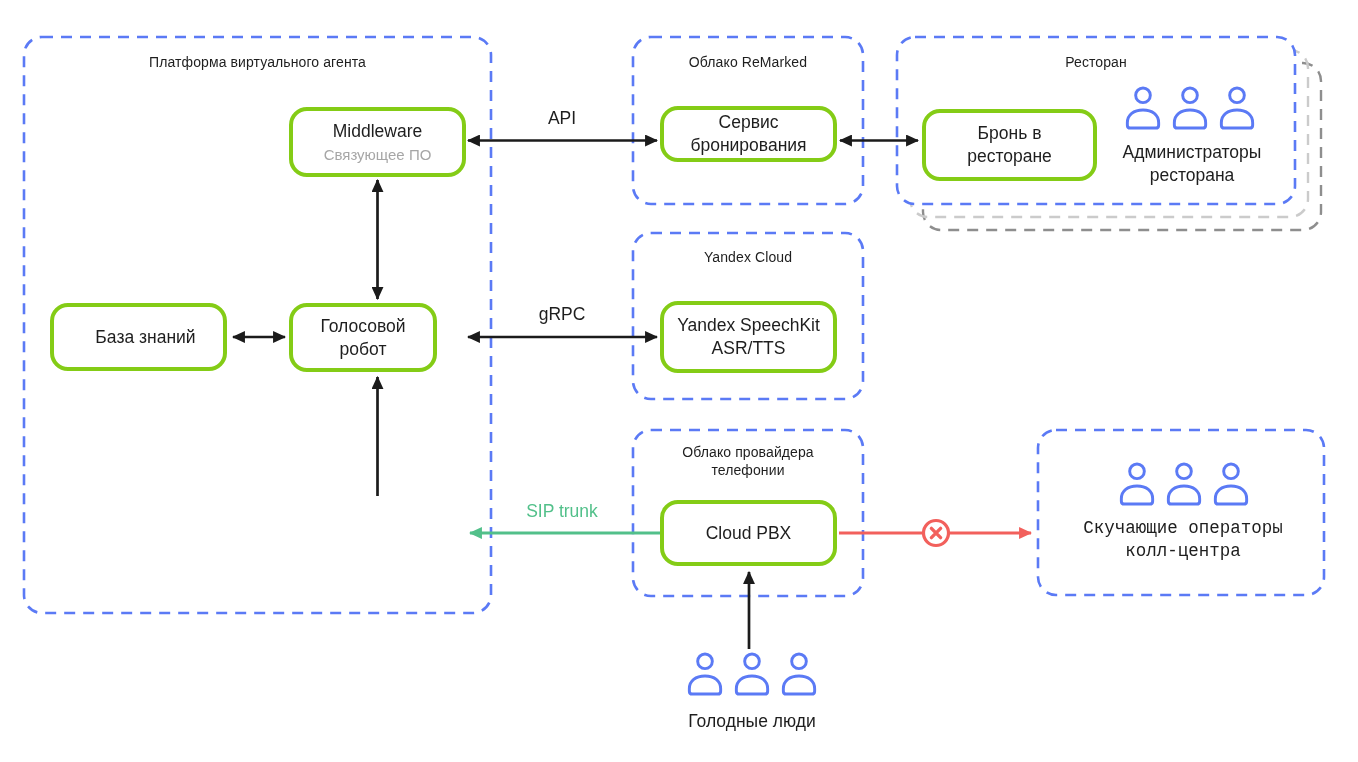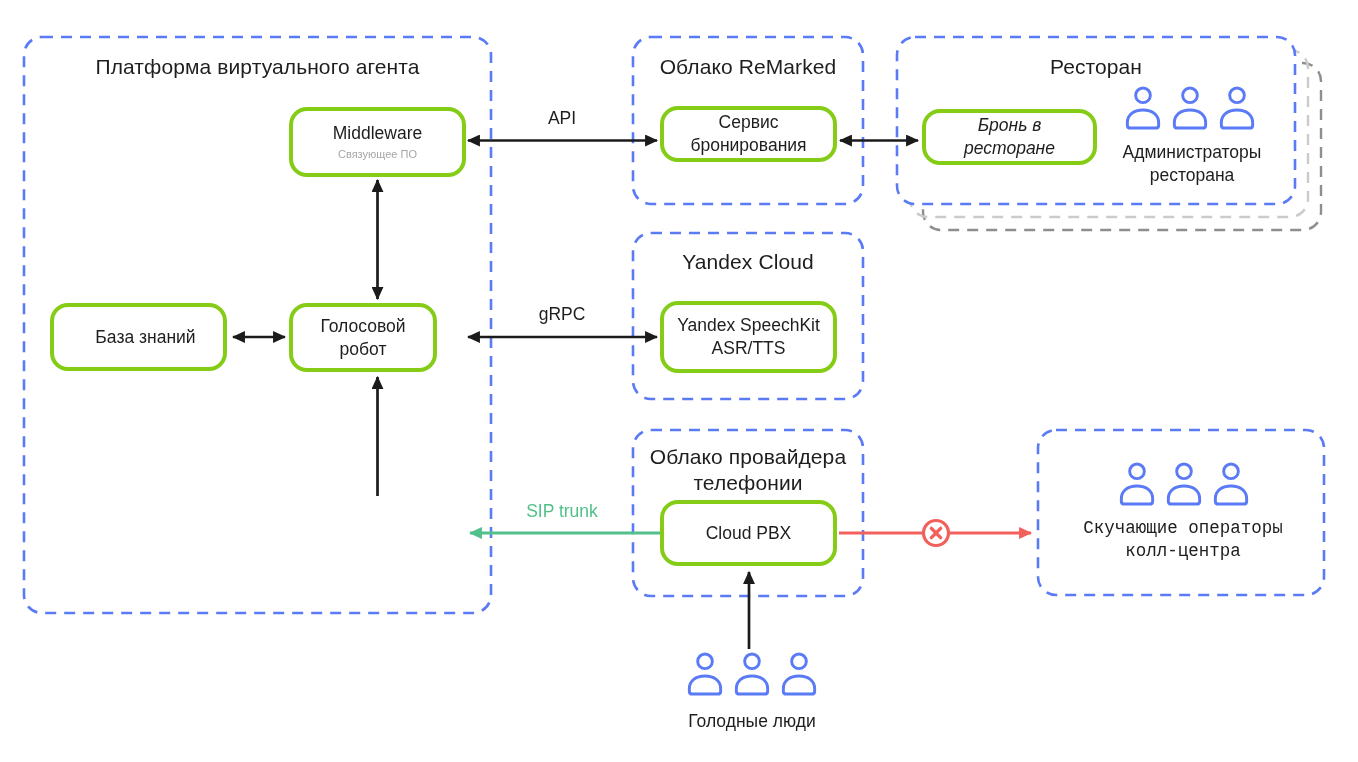--- a/index.html
+++ b/index.html
@@ -15,21 +15,21 @@
   .layer {
     position: absolute;
     left: 0; top: 0;
     width: 1358px; height: 762px;
   }
 
   
   .group-title {
     position: absolute;
     text-align: center;
-    font-size: 21px;
+    font-size: 14px;
     line-height: 1.25;
     color: #1e1e1e;
     letter-spacing: .1px;
   }
 
   
   .node {
     position: absolute;
     box-sizing: border-box;
     border: 4px solid #84cc16;
@@ -38,30 +38,30 @@
     display: flex;
     flex-direction: column;
     align-items: center;
     justify-content: center;
     text-align: center;
     font-size: 17.5px;
     line-height: 1.3;
     padding: 4px 9px;
     color: #1e1e1e;
   }
-  .node .sub { font-size: 11px; color: #a6a6a6; margin-top: 2px; }
+  .node .sub { font-size: 15px; color: #a6a6a6; margin-top: 2px; }
 
   .node-middleware  { left: 289px; top: 107px; width: 177px; height: 70px; }
   .node-kb          { left: 50px;  top: 303px; width: 177px; height: 68px; padding-left: 23px; }
   .node-robot       { left: 289px; top: 303px; width: 148px; height: 69px; }
   .node-sbc         { left: 289px; top: 499px; width: 177px; height: 68px; }
   .node-booking     { left: 660px; top: 106px; width: 177px; height: 56px; }
   .node-speechkit   { left: 660px; top: 301px; width: 177px; height: 72px; }
   .node-pbx         { left: 660px; top: 500px; width: 177px; height: 66px; }
-  .node-reservation { left: 922px; top: 109px; width: 175px; height: 56px; font-style: italic; }
+  .node-reservation { left: 922px; top: 109px; width: 175px; height: 72px; }
 
   .t-platform   { left: 24px;  top: 54px;  width: 467px; }
   .t-remarked   { left: 633px; top: 54px;  width: 230px; }
   .t-restaurant { left: 897px; top: 54px;  width: 398px; }
   .t-yandex     { left: 633px; top: 249px; width: 230px; }
   .t-telephony  { left: 648px; top: 444px; width: 200px; }
 
   
   .edge-label {
     position: absolute;

